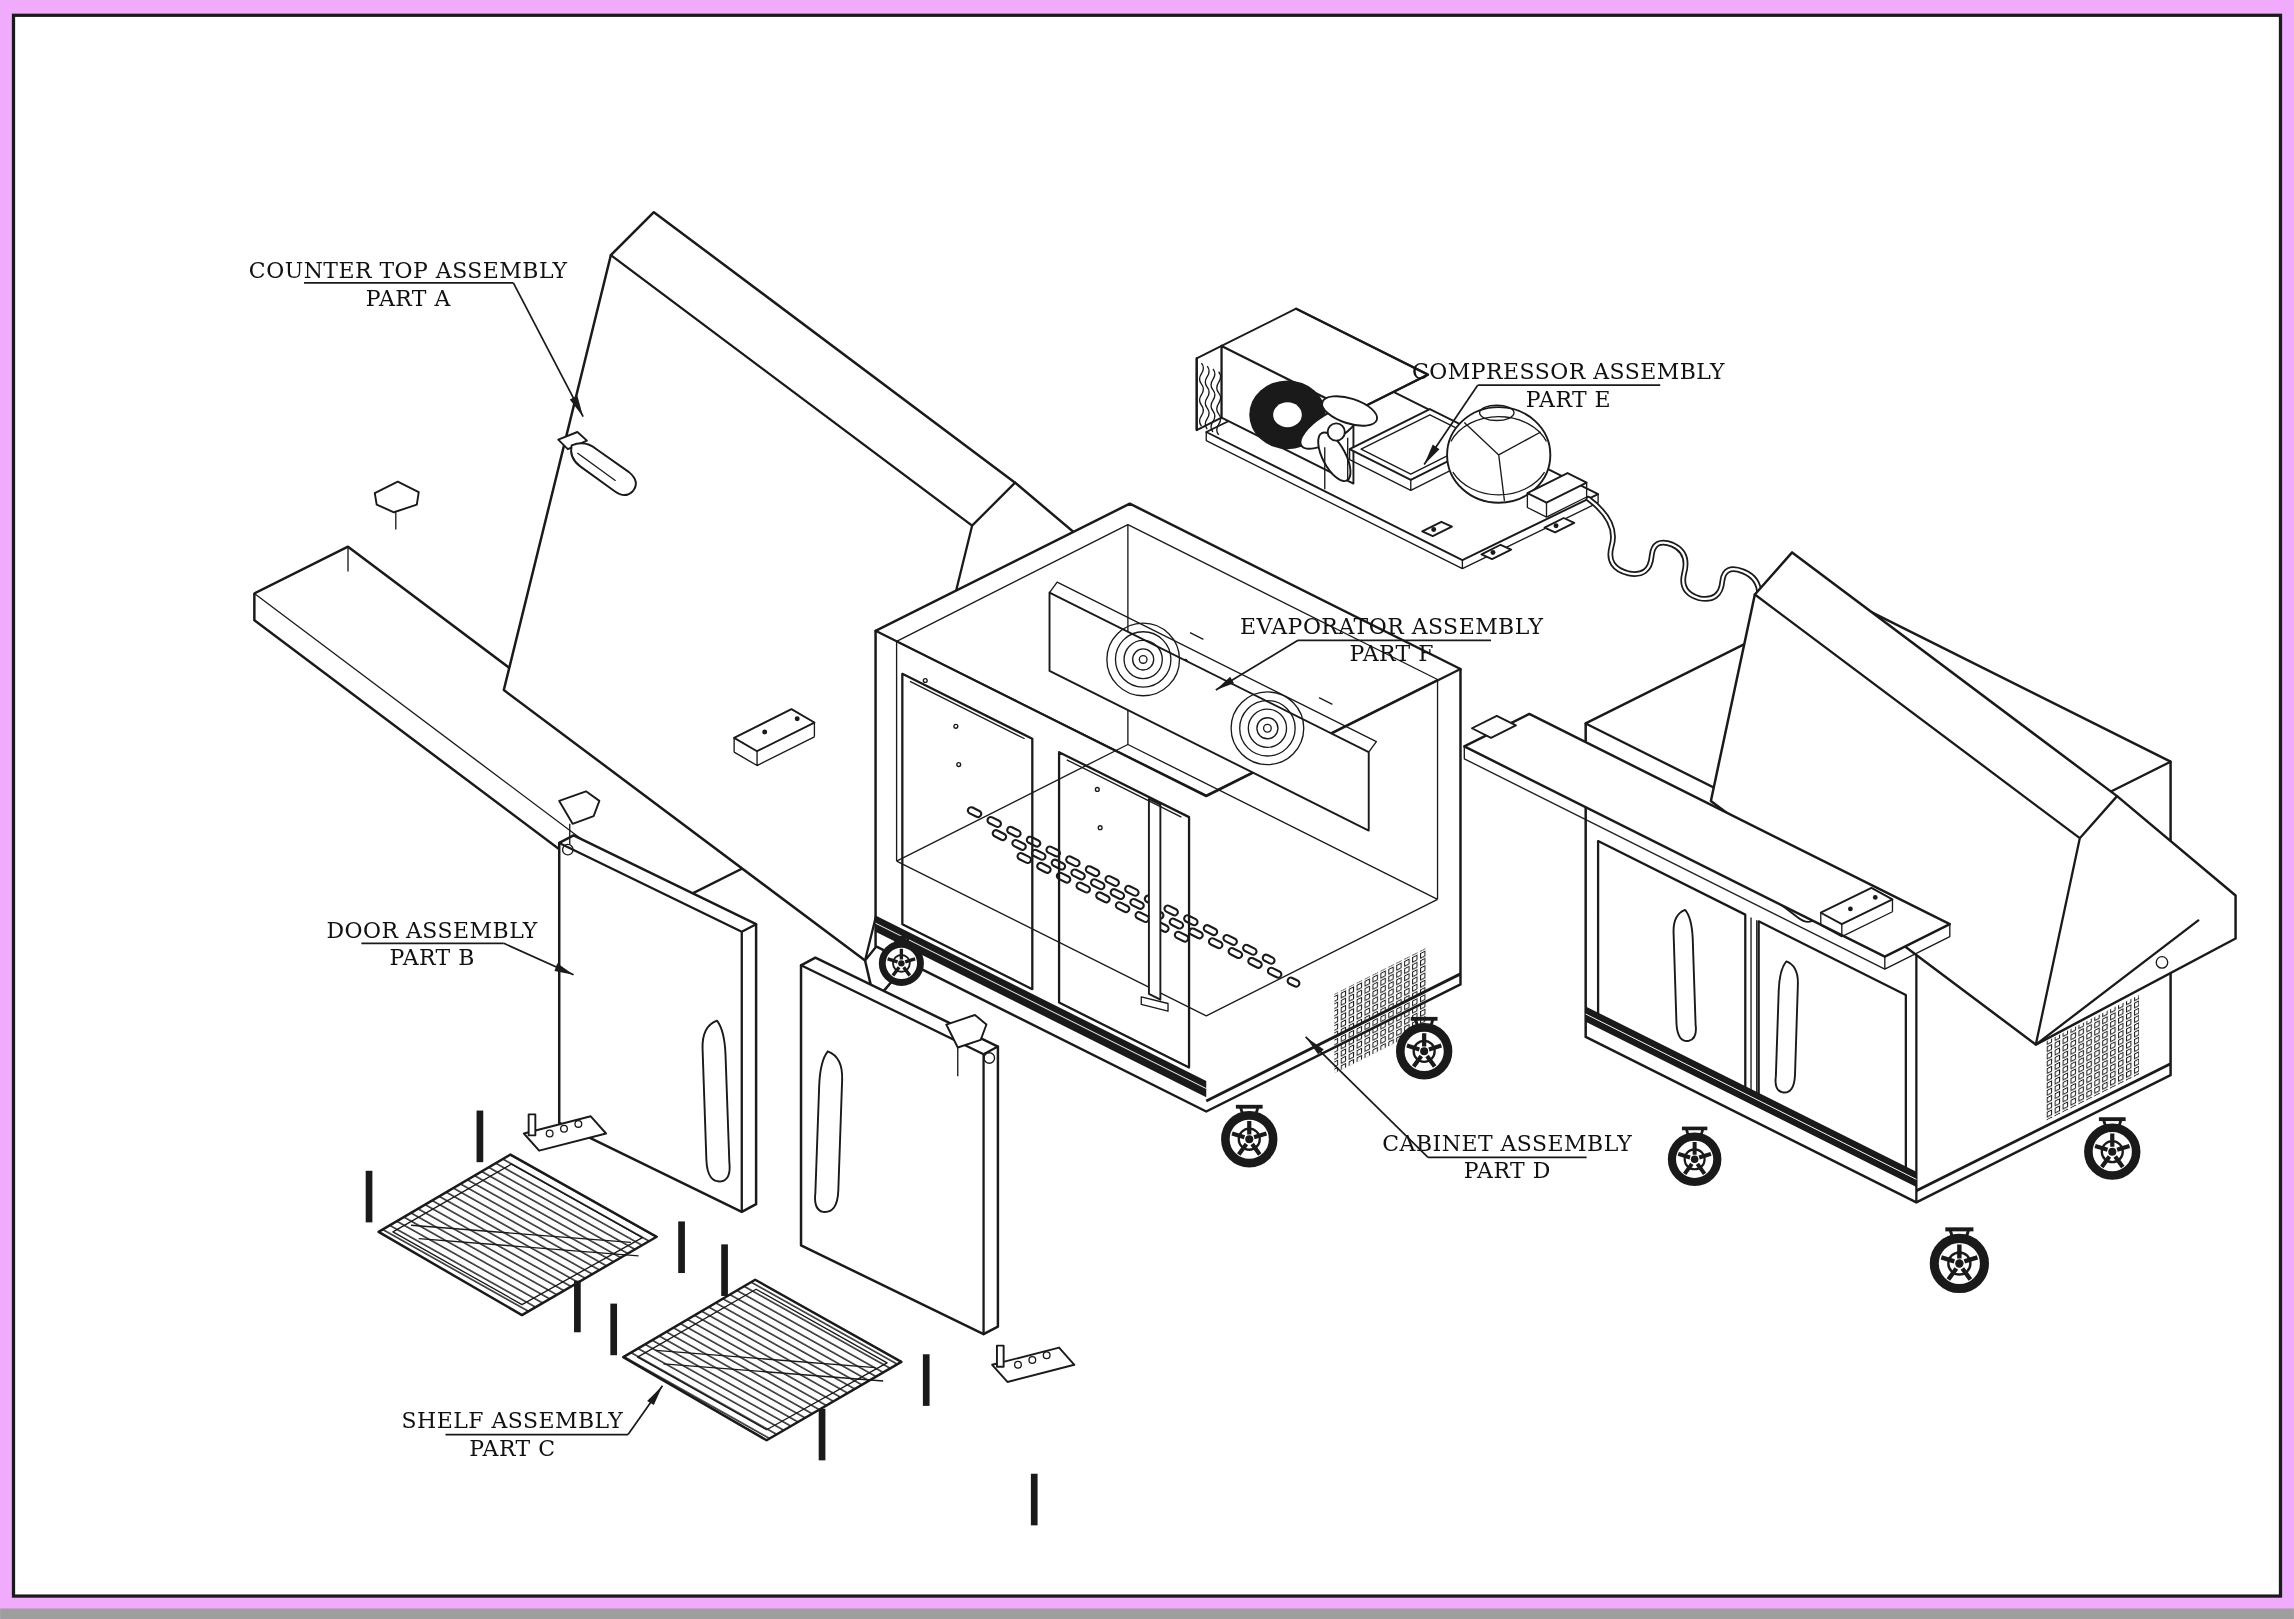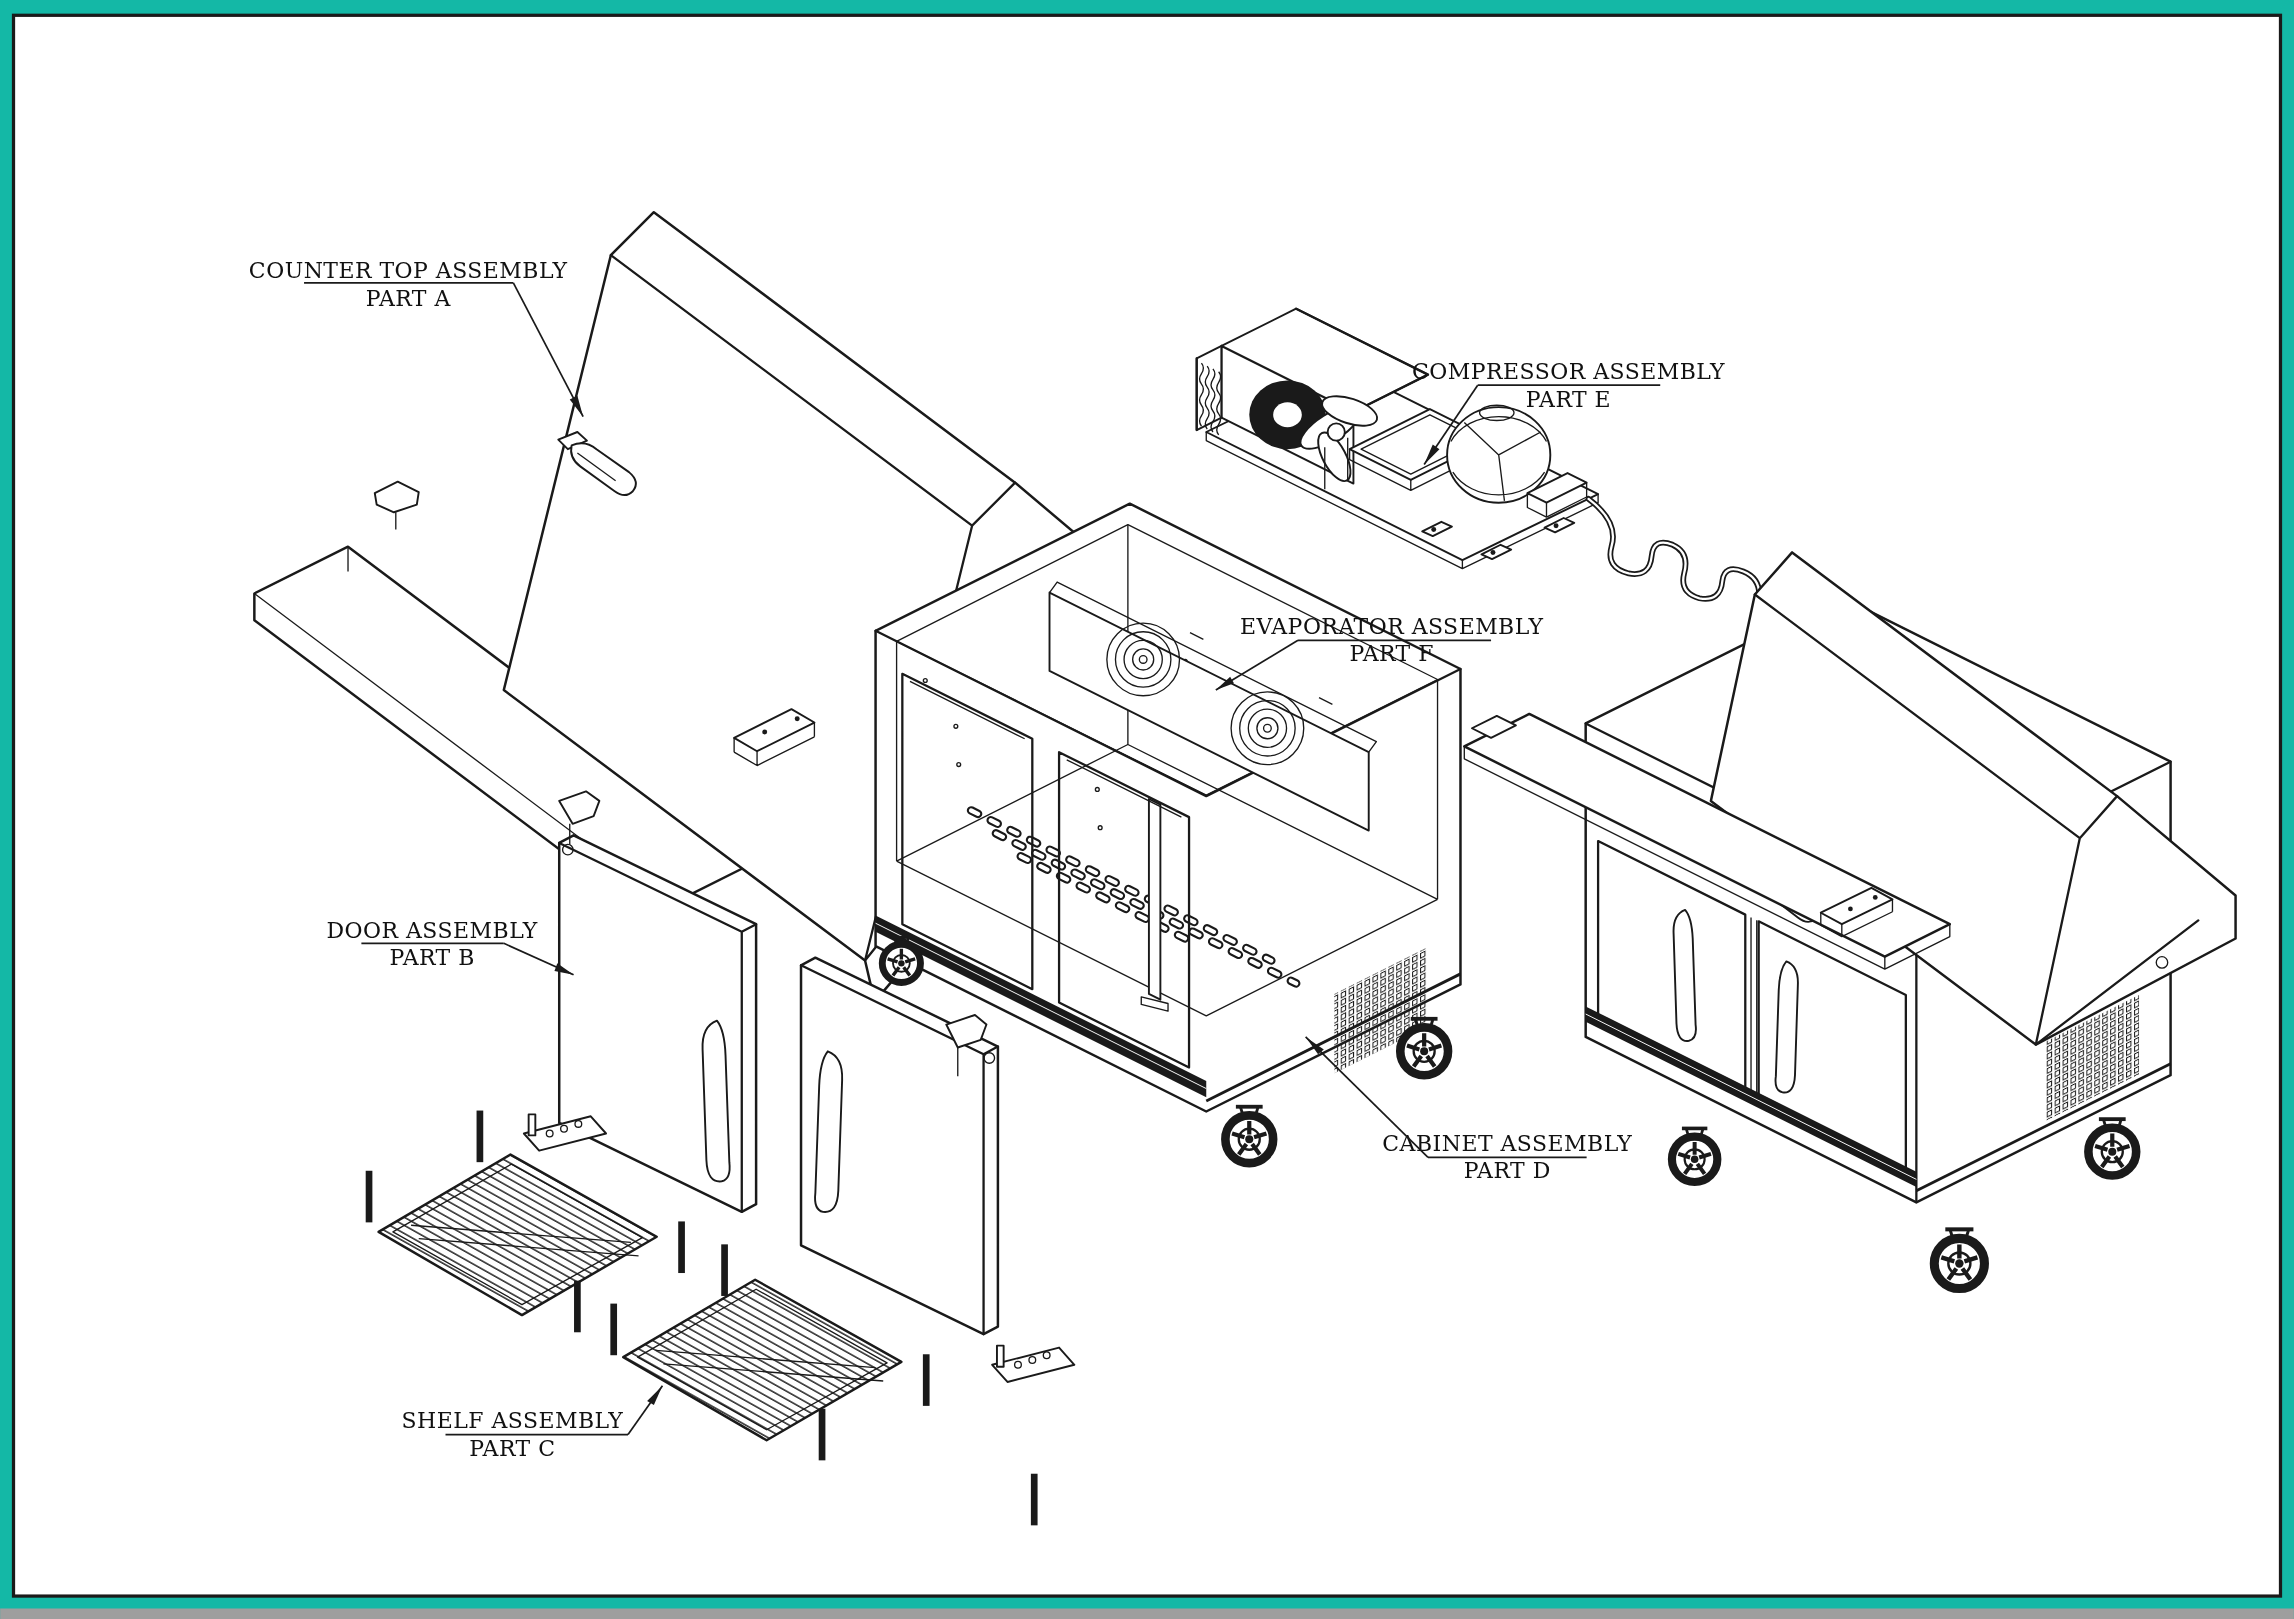--- a/index.html
+++ b/index.html
@@ -1,16 +1,16 @@
 <!DOCTYPE html>
 <html><head>
 <meta charset="utf-8">
 <style>
   html,body{margin:0;padding:0;background:#ffffff;}
-  .page{position:relative;width:2294px;height:1619px;background:#14b8a6;font-family:"DejaVu Serif",serif;}
+  .page{position:relative;width:2294px;height:1619px;background:#f0abfc;font-family:"DejaVu Serif",serif;}
   svg{display:block;}
   .ln{fill:none;stroke:#1a1a1a;stroke-width:2.4;stroke-linejoin:round;stroke-linecap:round;}
   .ln3{fill:none;stroke:#1a1a1a;stroke-width:3;stroke-linejoin:round;}
   .thin{fill:none;stroke:#1a1a1a;stroke-width:1.4;stroke-linejoin:round;}
   .wfill{fill:#ffffff;stroke:#1a1a1a;stroke-width:2.6;stroke-linejoin:round;}
   .wfill2{fill:#ffffff;stroke:#1a1a1a;stroke-width:2;stroke-linejoin:round;}
   .dark{fill:#1a1a1a;stroke:none;}
   .lbl{font-family:"DejaVu Serif",serif;font-size:23px;fill:#111;text-anchor:middle;letter-spacing:0.5px;}
   .leader{fill:none;stroke:#1a1a1a;stroke-width:1.8;}
   .arrow{fill:#1a1a1a;stroke:none;}

